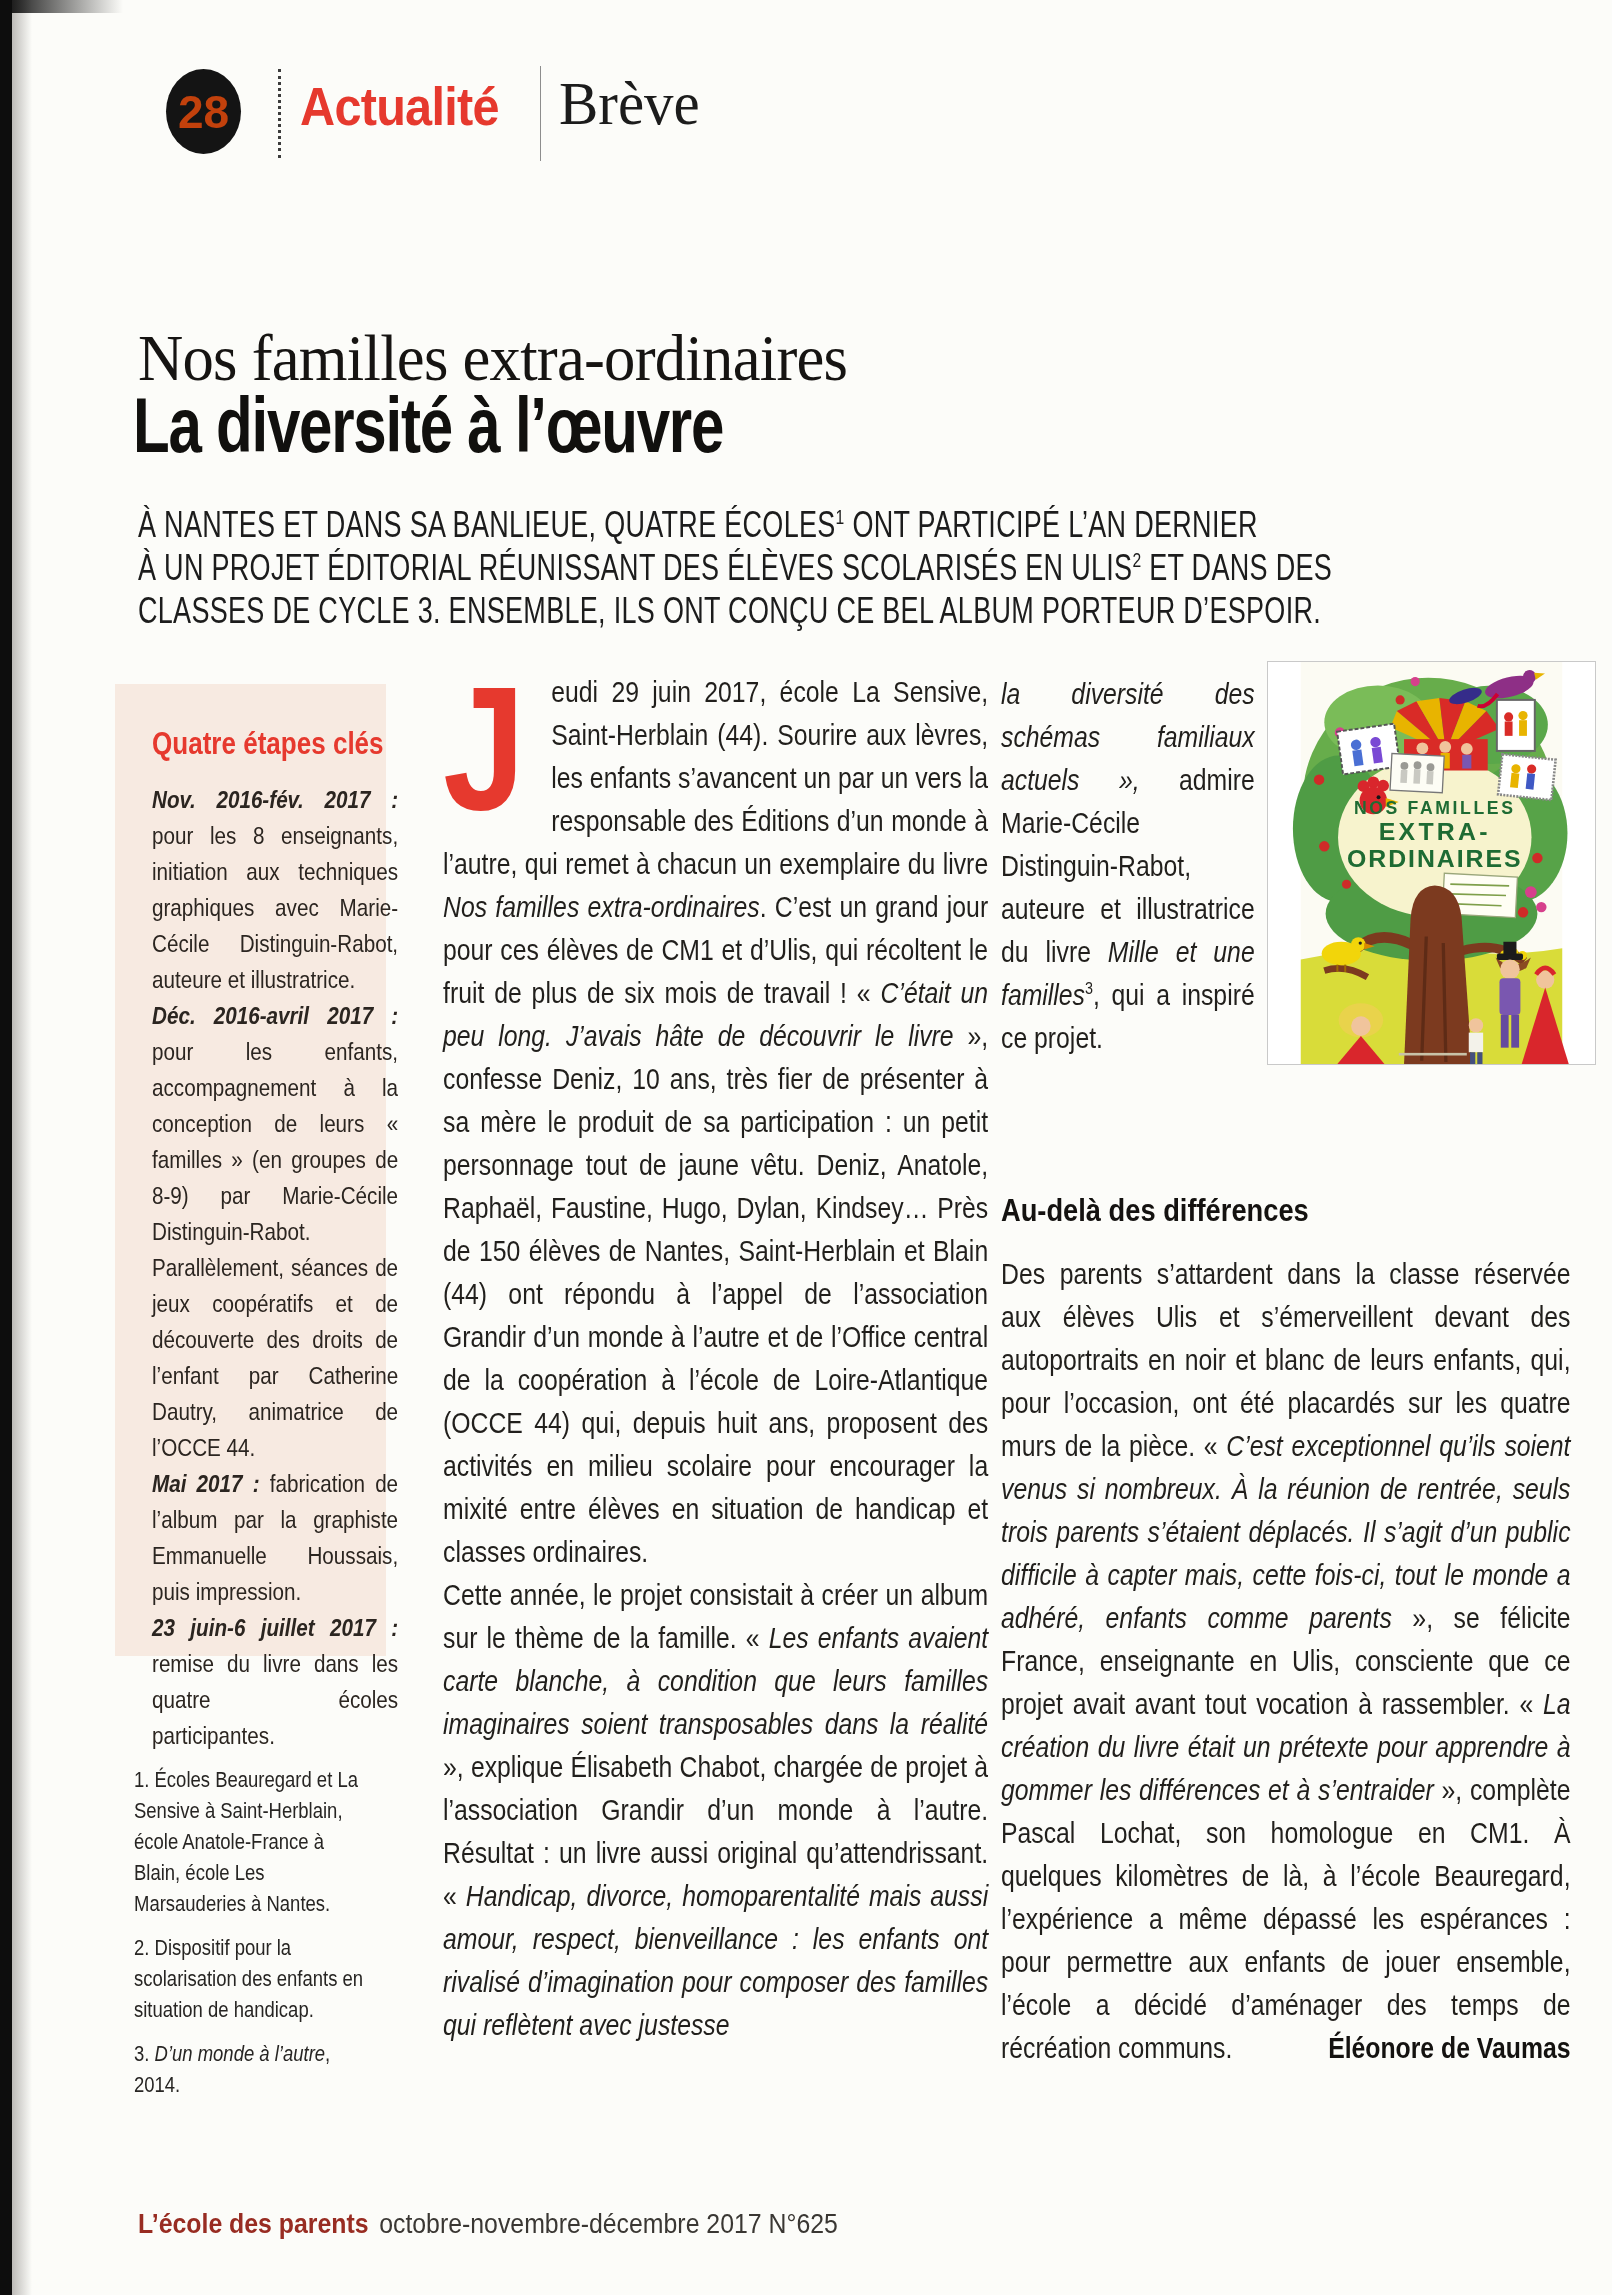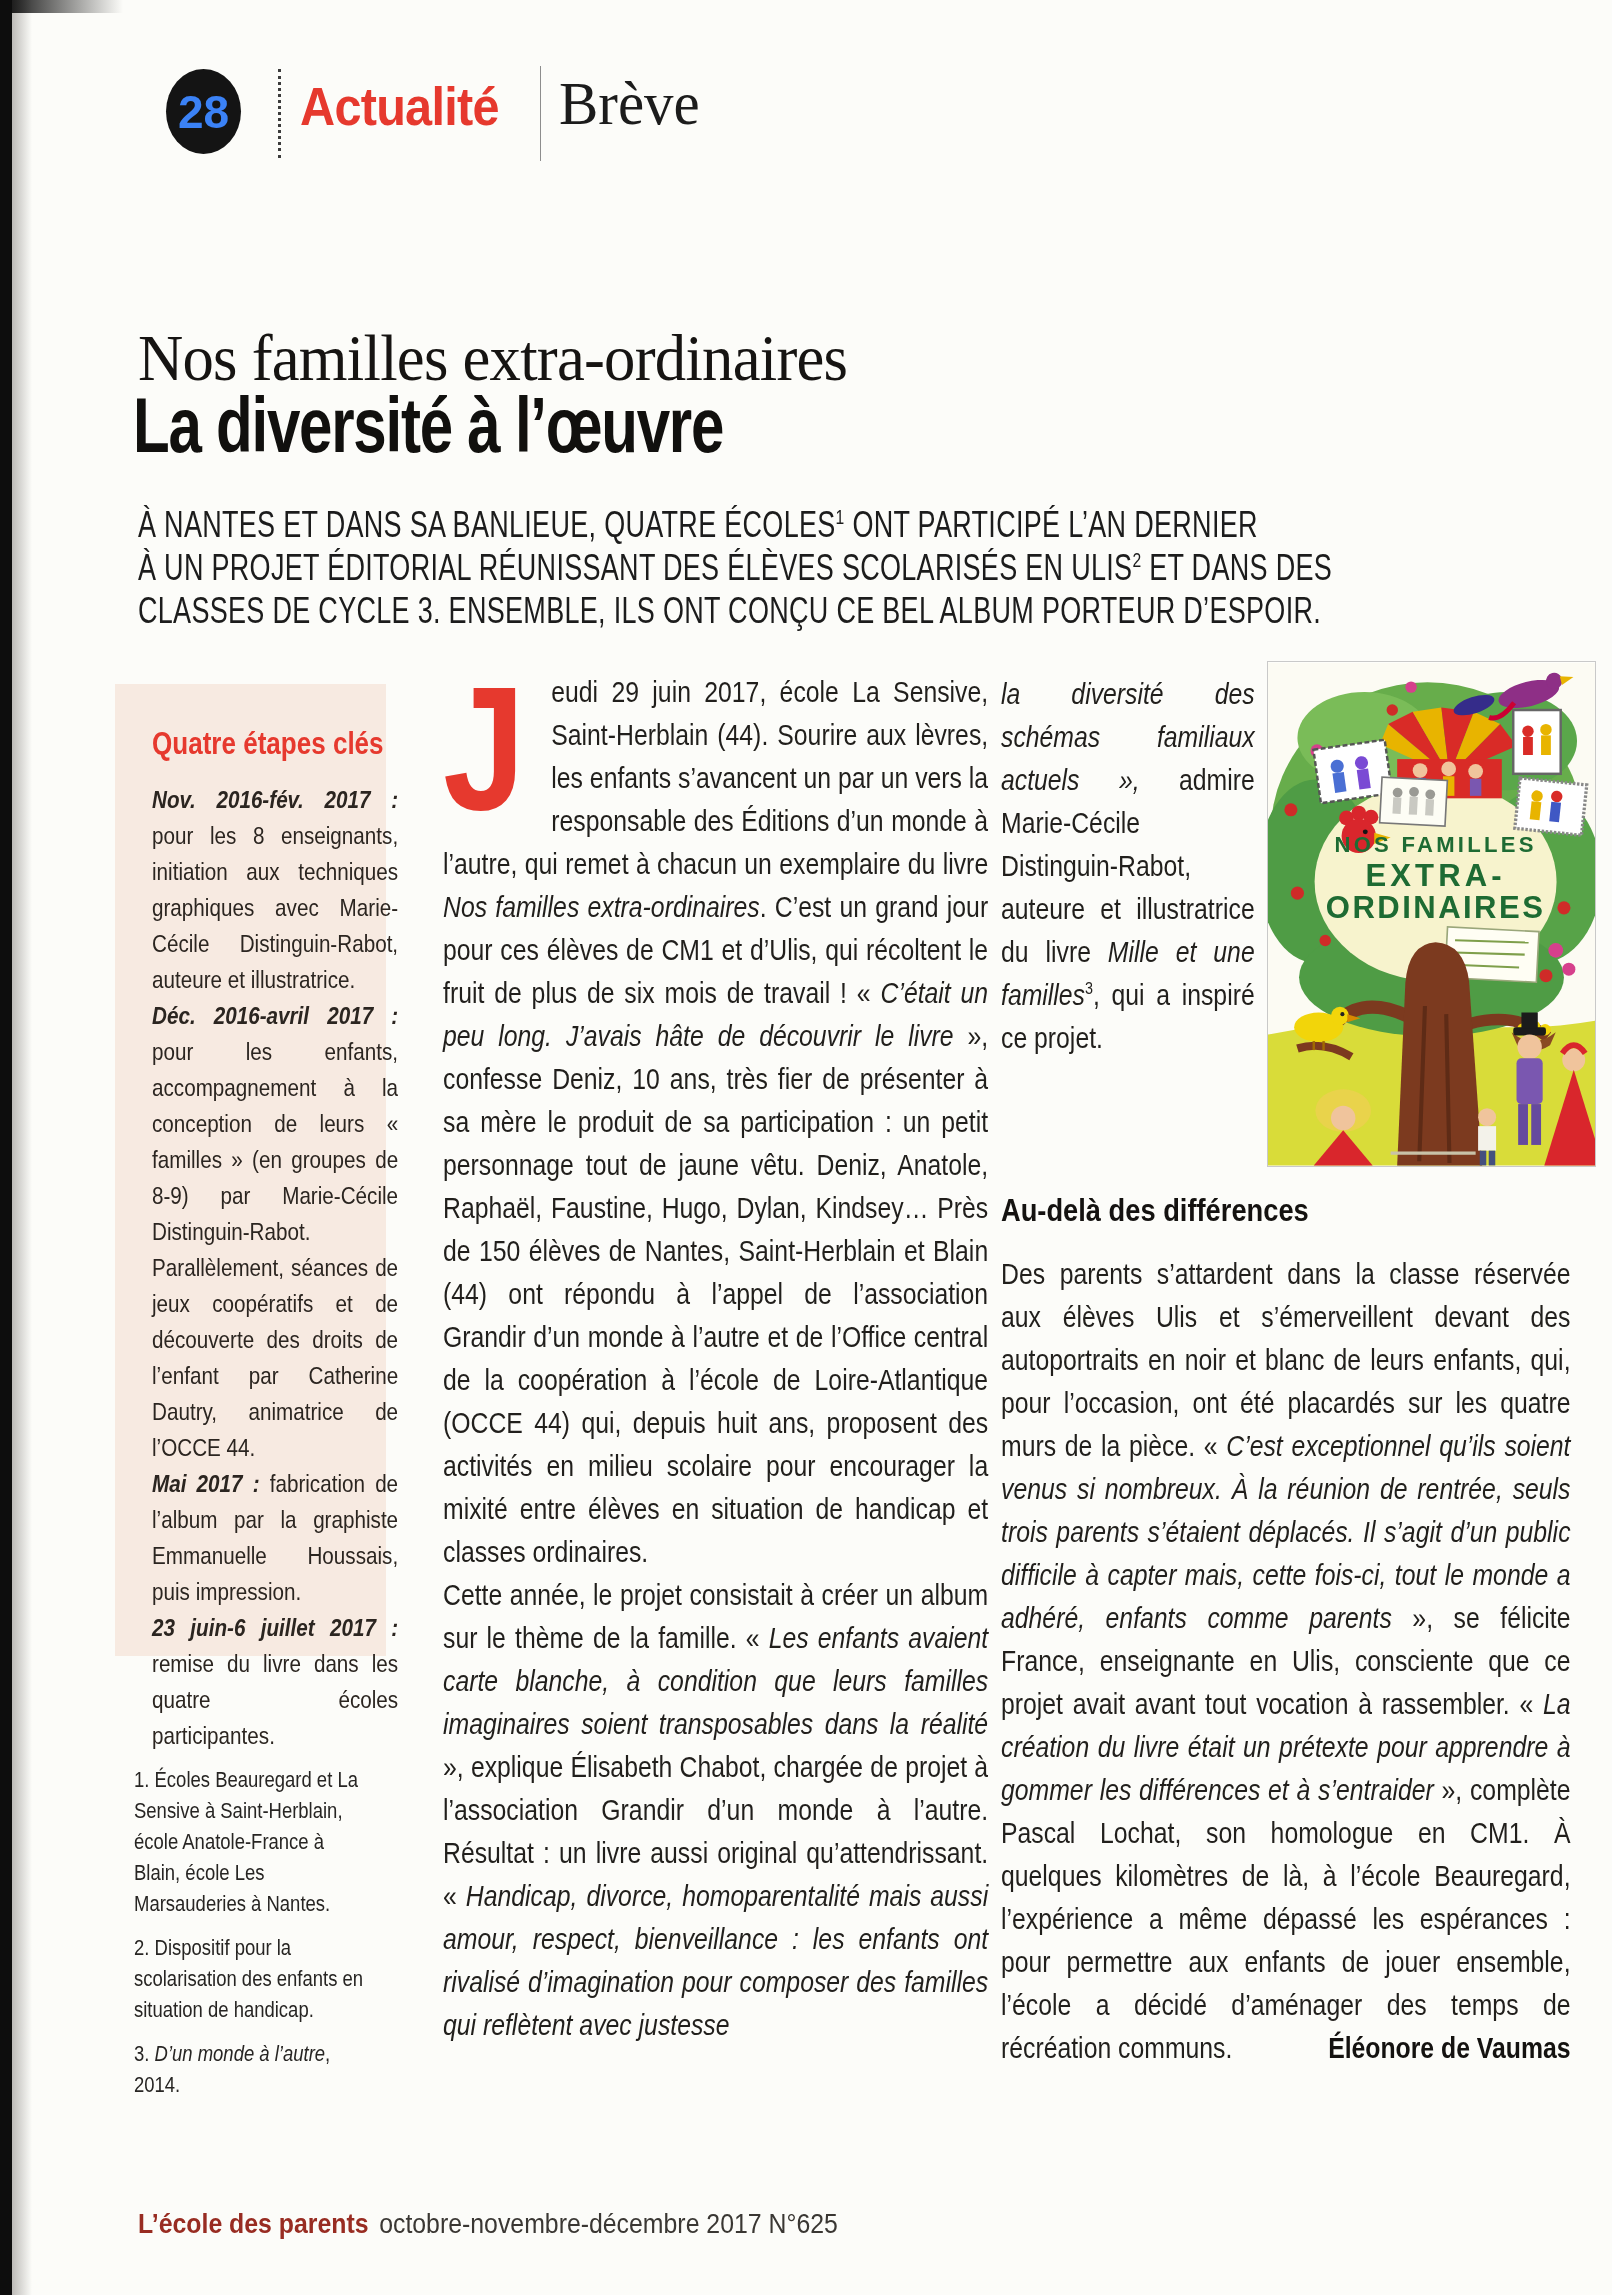--- a/index.html
+++ b/index.html
@@ -10,21 +10,21 @@
   sup{font-size:58%;vertical-align:super;line-height:0;}
   i{font-style:italic;}
   
   .scan-left{left:0;top:0;width:12.3px;height:2295px;background:#0d0d0d;}
   .scan-left-soft{left:12.3px;top:0;width:19.7px;height:2295px;
     background:linear-gradient(90deg,rgba(40,35,30,.30),rgba(40,35,30,0));}
   .scan-top{left:0;top:0;width:123px;height:13px;
     background:linear-gradient(90deg,#0d0d0d,rgba(13,13,13,0));}
   
   .pagenum-circle{left:166px;top:69px;width:75px;height:85px;background:#141414;border-radius:50%;
-    display:flex;align-items:center;justify-content:center;color:#3b82f6;
+    display:flex;align-items:center;justify-content:center;color:#c2410c;
     font-weight:700;font-size:46px;}
   .sep-dotted{left:278px;top:69px;height:89px;border-left:3.3px dotted #3c3c3c;}
   .section-label{left:300px;top:79px;font-weight:700;font-size:54px;line-height:1;color:#e6392e;
     transform:scaleX(.9);letter-spacing:-0.8px;}
   .sep-solid{left:540px;top:66px;height:95px;border-left:1.6px solid #8d8d8d;}
   .rubric-label{left:559px;top:72px;font-family:"Liberation Serif",serif;font-size:62px;line-height:1;
     color:#1c1c1c;transform:scaleX(.95);}
   
   .kicker{left:138px;top:325px;margin:0;font-family:"Liberation Serif",serif;font-weight:400;
     font-size:66px;line-height:1;letter-spacing:-0.8px;color:#161412;transform:scaleX(.95);white-space:nowrap;}
@@ -43,21 +43,21 @@
   .col p{margin:0;}
   .col1{left:443px;top:670px;width:649px;}
   .col2{left:1001px;top:672px;width:302px;}
   .col3{left:1001px;top:1252px;width:678px;}
   .dropcap{float:left;font-weight:700;font-size:176px;line-height:.78;color:#e6392e;
     padding:9.8px 31px 0 0;}
   .subhead{left:1001px;top:1195px;margin:0;font-weight:700;font-size:31px;line-height:1;
     color:#141210;transform:scaleX(.88);transform-origin:0 0;white-space:nowrap;}
   .byline{text-align:right;font-weight:700;margin-top:-43px;color:#141210;}
   
-  .book{left:1267px;top:661px;width:329px;height:506px;margin:0;background:#fff;
+  .book{left:1267px;top:661px;width:329px;height:404px;margin:0;background:#fff;
     border:0.8px solid #c9c9c9;box-sizing:border-box;}
   .book svg{display:block;width:100%;height:100%;}
   
   .footnotes{left:134px;top:1764px;width:283px;transform:scaleX(.84);transform-origin:0 0;
     font-size:22px;line-height:31px;color:#272523;}
   .footnotes p{margin:0 0 13px 0;}
   
   .footer{left:138px;top:2209px;width:901px;transform:scaleX(.92);transform-origin:0 0;
     font-size:27px;white-space:nowrap;}
   .footer .mag{font-weight:700;color:#982c22;}

